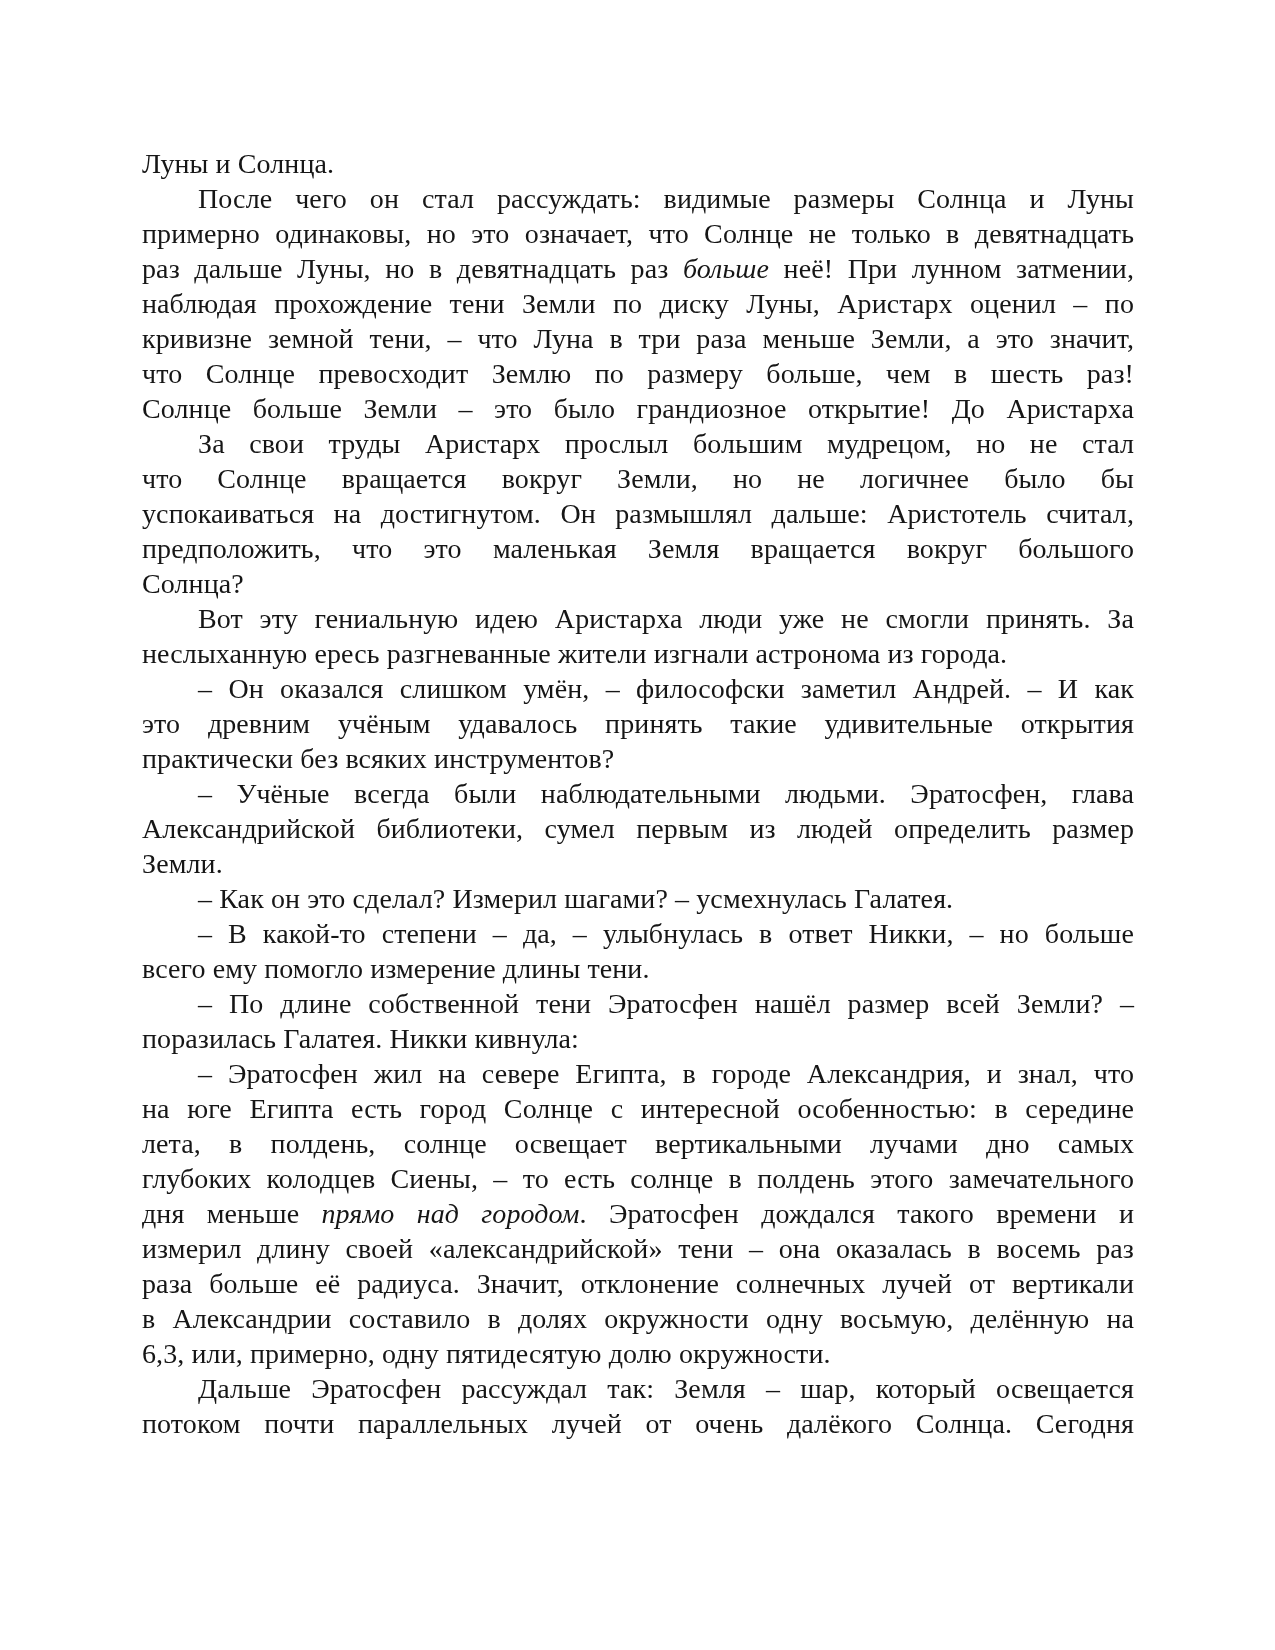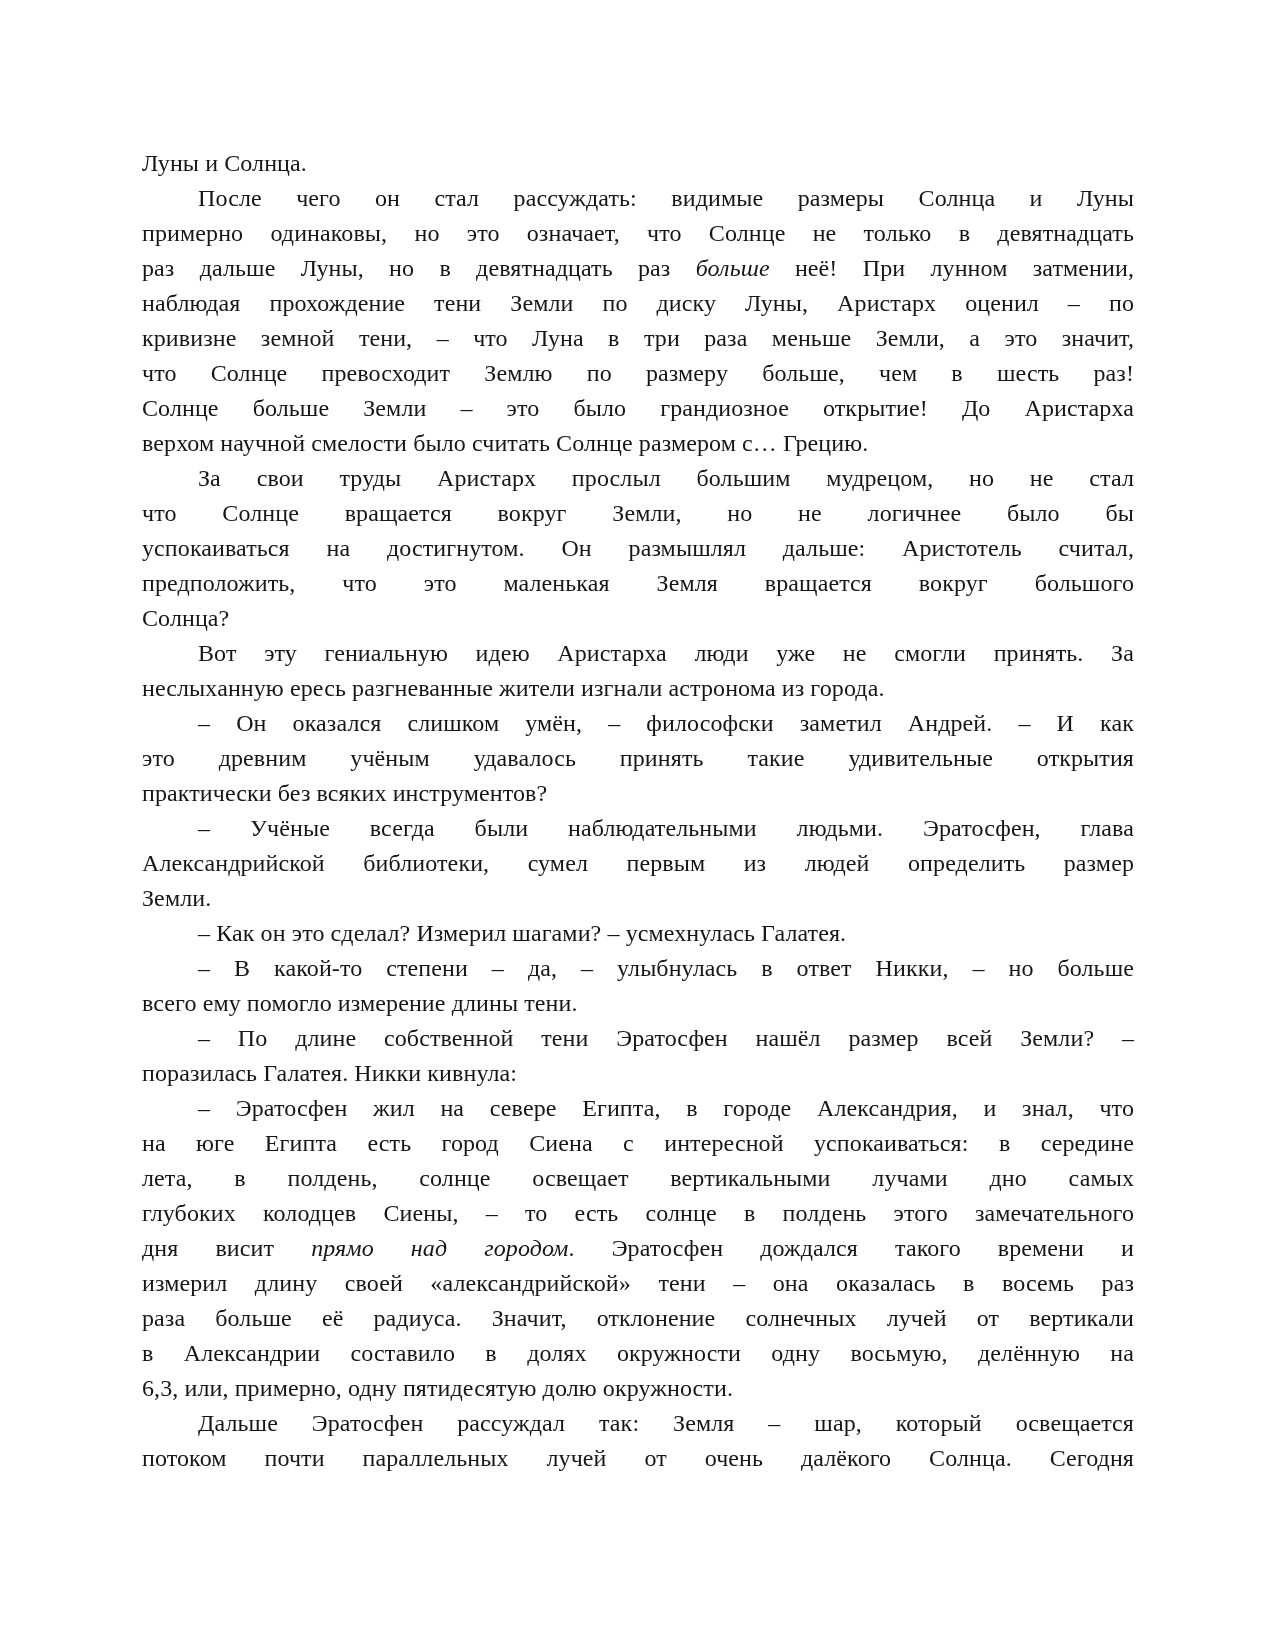--- a/index.html
+++ b/index.html
@@ -18,21 +18,21 @@
     position: absolute;
     inset: 0;
     background: #ffffff;
   }
   .text-block {
     position: absolute;
     left: 142px;
     top: 146px;
     width: 992px;
     color: #161616;
-    font-size: 24px;
+    font-size: 28px;
     line-height: 35px;
     letter-spacing: 0.1px;
   }
   .para { margin: 0; padding: 0; }
   .line {
     text-align: justify;
     text-align-last: justify;
     text-justify: inter-word;
     white-space: normal;
     height: 35px;
@@ -51,21 +51,20 @@
         <div class="line para-end"><span>Луны и Солнца.</span></div>
       </div>
       <div class="para">
         <div class="line indent"><span>После чего он стал рассуждать: видимые размеры Солнца и Луны</span></div>
         <div class="line"><span>примерно одинаковы, но это означает, что Солнце не только в девятнадцать</span></div>
         <div class="line"><span>раз дальше Луны, но в девятнадцать раз </span><em>больше</em><span> неё! При лунном затмении,</span></div>
         <div class="line"><span>наблюдая прохождение тени Земли по диску Луны, Аристарх оценил – по</span></div>
         <div class="line"><span>кривизне земной тени, – что Луна в три раза меньше Земли, а это значит,</span></div>
         <div class="line"><span>что Солнце превосходит Землю по размеру больше, чем в шесть раз!</span></div>
         <div class="line"><span>Солнце больше Земли – это было грандиозное открытие! До Аристарха</span></div>
-        <div class="line para-end"><span>верхом научной смелости было считать Солнце размером с… Грецию.</span></div>
       </div>
       <div class="para">
         <div class="line indent"><span>За свои труды Аристарх прослыл большим мудрецом, но не стал</span></div>
         <div class="line"><span>что Солнце вращается вокруг Земли, но не логичнее было бы</span></div>
         <div class="line"><span>успокаиваться на достигнутом. Он размышлял дальше: Аристотель считал,</span></div>
         <div class="line"><span>предположить, что это маленькая Земля вращается вокруг большого</span></div>
         <div class="line para-end"><span>Солнца?</span></div>
       </div>
       <div class="para">
         <div class="line indent"><span>Вот эту гениальную идею Аристарха люди уже не смогли принять. За</span></div>
@@ -87,24 +86,24 @@
       <div class="para">
         <div class="line indent"><span>– В какой-то степени – да, – улыбнулась в ответ Никки, – но больше</span></div>
         <div class="line para-end"><span>всего ему помогло измерение длины тени.</span></div>
       </div>
       <div class="para">
         <div class="line indent"><span>– По длине собственной тени Эратосфен нашёл размер всей Земли? –</span></div>
         <div class="line para-end"><span>поразилась Галатея. Никки кивнула:</span></div>
       </div>
       <div class="para">
         <div class="line indent"><span>– Эратосфен жил на севере Египта, в городе Александрия, и знал, что</span></div>
-        <div class="line"><span>на юге Египта есть город Сиена с интересной успокаиваться: в середине</span></div>
+        <div class="line"><span>на юге Египта есть город Солнце с интересной особенностью: в середине</span></div>
         <div class="line"><span>лета, в полдень, солнце освещает вертикальными лучами дно самых</span></div>
         <div class="line"><span>глубоких колодцев Сиены, – то есть солнце в полдень этого замечательного</span></div>
-        <div class="line"><span>дня висит </span><em>прямо над городом</em><span>. Эратосфен дождался такого времени и</span></div>
+        <div class="line"><span>дня меньше </span><em>прямо над городом</em><span>. Эратосфен дождался такого времени и</span></div>
         <div class="line"><span>измерил длину своей «александрийской» тени – она оказалась в восемь раз</span></div>
         <div class="line"><span>раза больше её радиуса. Значит, отклонение солнечных лучей от вертикали</span></div>
         <div class="line"><span>в Александрии составило в долях окружности одну восьмую, делённую на</span></div>
         <div class="line para-end"><span>6,3, или, примерно, одну пятидесятую долю окружности.</span></div>
       </div>
       <div class="para">
         <div class="line indent"><span>Дальше Эратосфен рассуждал так: Земля – шар, который освещается</span></div>
         <div class="line"><span>потоком почти параллельных лучей от очень далёкого Солнца. Сегодня</span></div>
       </div>
     </div>

